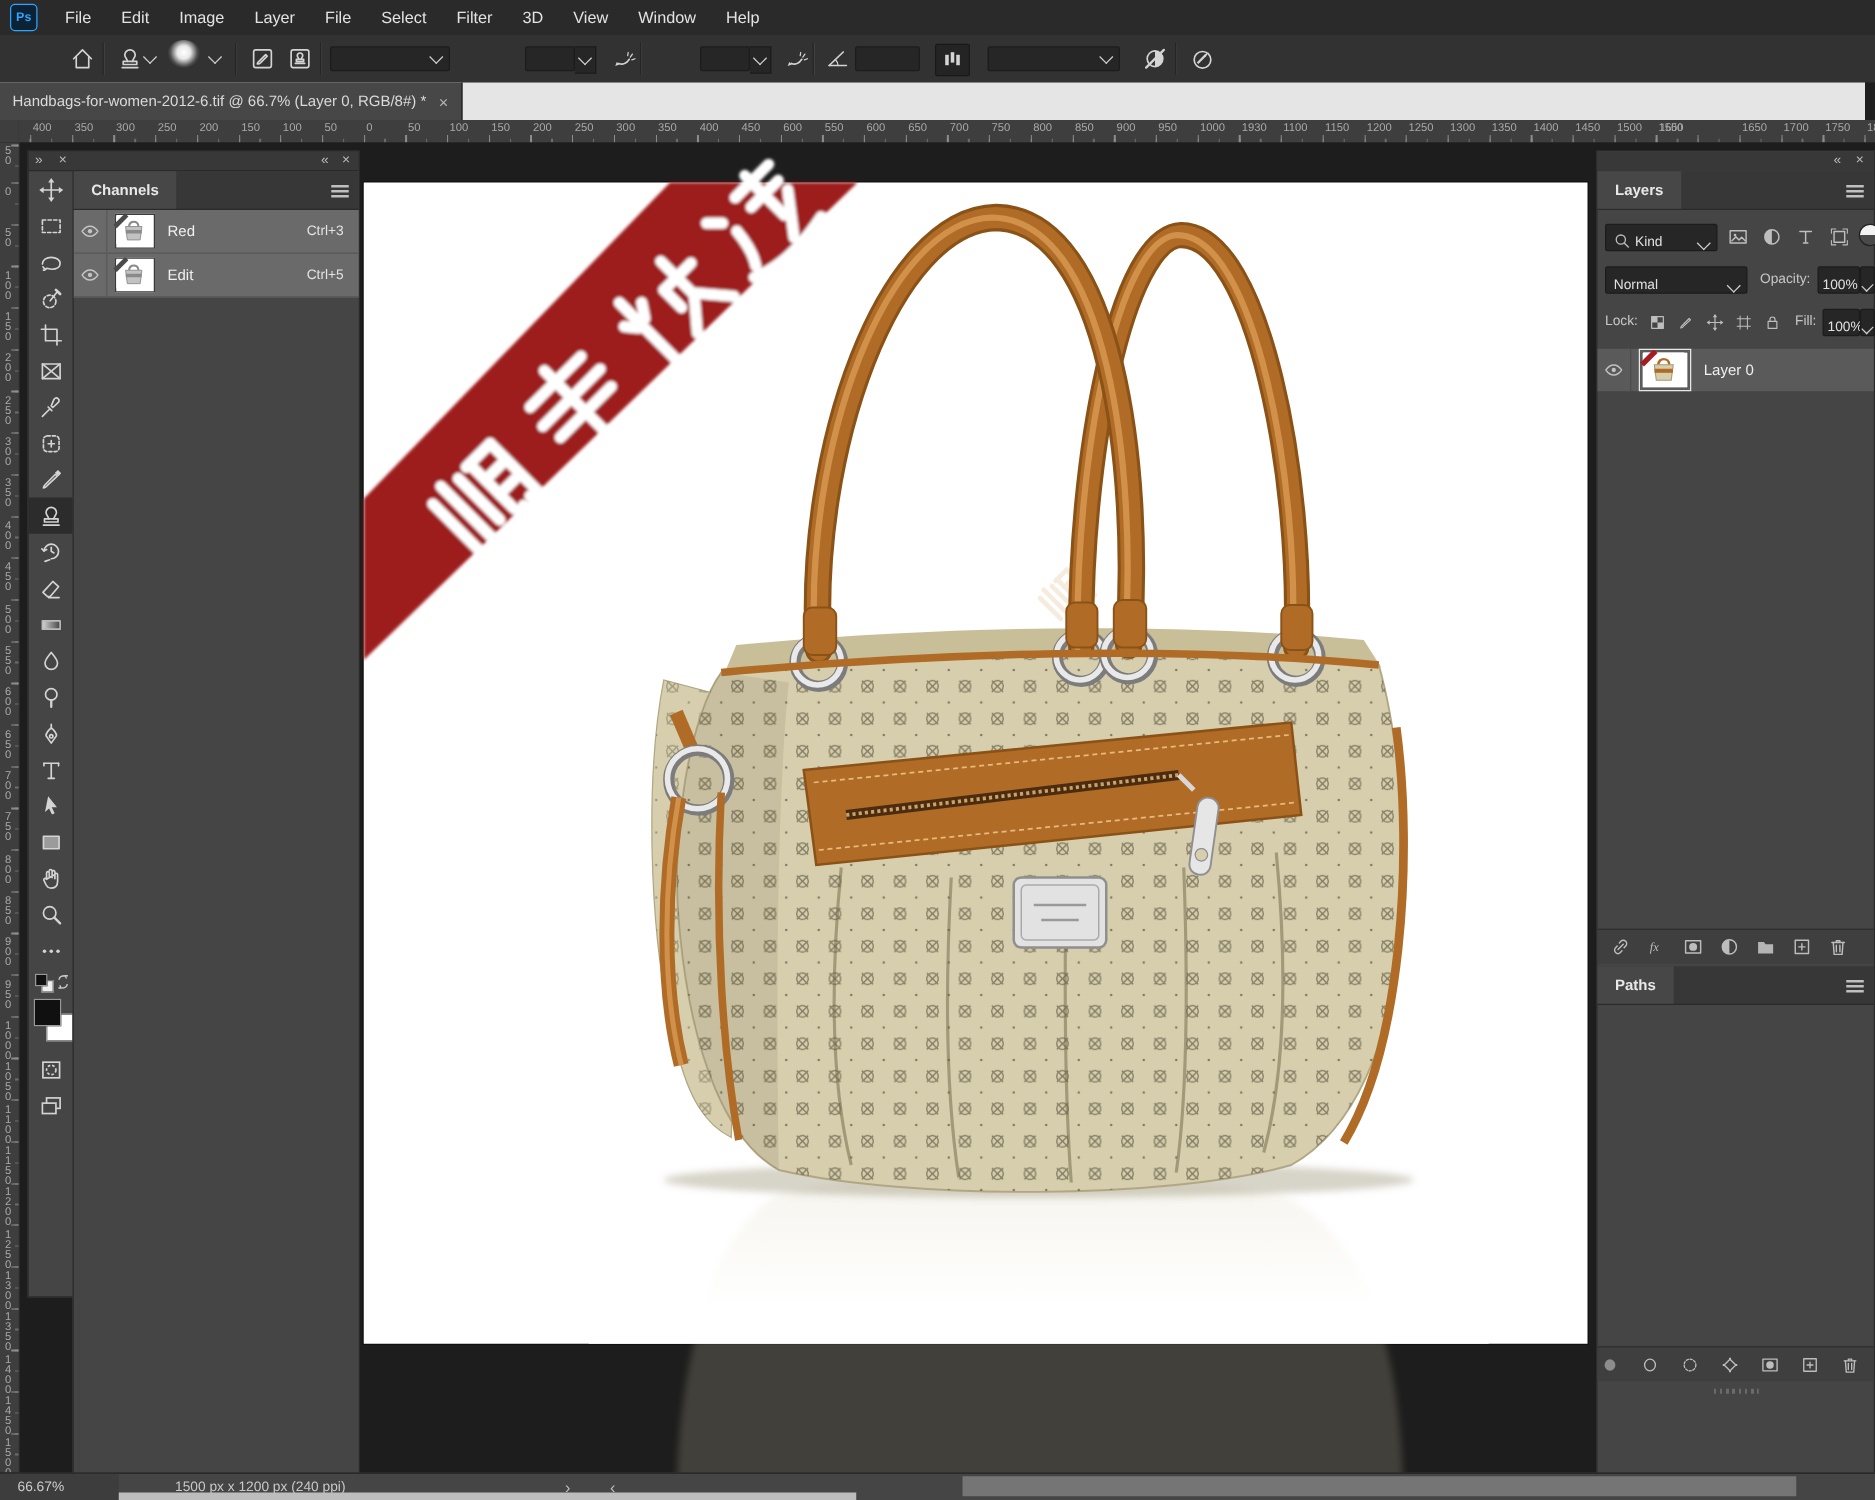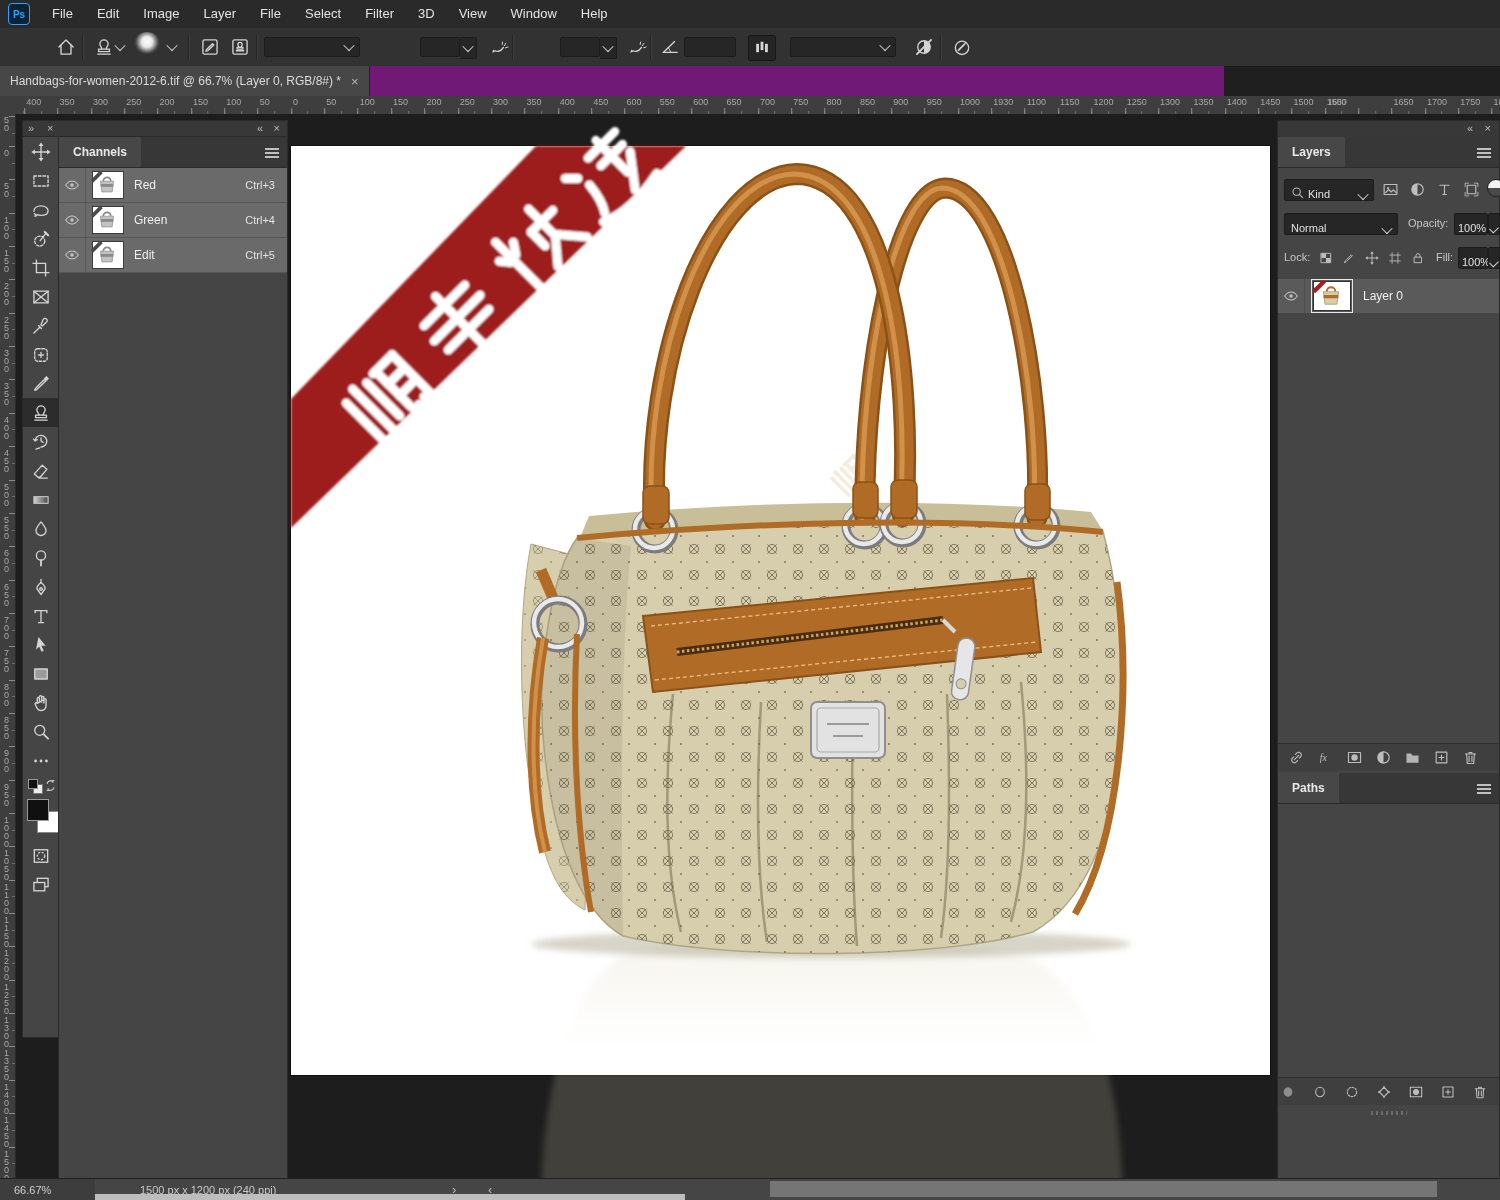--- a/index.html
+++ b/index.html
@@ -17,21 +17,21 @@
   .ob-icon{position:absolute;top:7px;width:24px;height:24px;display:flex;align-items:center;justify-content:center;}
   .well{position:absolute;top:9px;height:20px;background:#262626;border:1px solid #1c1c1c;border-radius:2px;
     font-size:11px;color:#e0e0e0;display:flex;align-items:center;padding:0 6px;box-sizing:border-box;}
   .caret{width:7px;height:7px;border-right:1.6px solid #cfcfcf;border-bottom:1.6px solid #cfcfcf;transform:rotate(45deg) translate(-1px,-1px);display:inline-block;}
   .chevbox{position:absolute;top:9px;width:16px;height:20px;background:#262626;border:1px solid #1c1c1c;border-left:none;display:flex;align-items:center;justify-content:center;}
   .ob-label{position:absolute;top:0;height:38px;line-height:38px;font-size:12px;color:#cfcfcf;}
   #ob-ball{position:absolute;top:4px;width:26px;height:22px;background:radial-gradient(circle at 50% 45%, #ffffff 0%, #e8e8e8 30%, rgba(120,120,120,.35) 62%, rgba(50,50,50,0) 75%);border-radius:50%;}
   #ob-ball-label{position:absolute;top:26px;font-size:9px;color:#cfcfcf;width:26px;text-align:center;}
   .pressed{background:#242424;border:1px solid #191919;border-radius:2px;}
   
-  #tabbar{left:0;top:66px;width:1224px;height:30px;background:#701a75;border-bottom:1px solid #1c1c1c;}
+  #tabbar{left:0;top:66px;width:1492px;height:30px;background:#e5e5e5;border-bottom:1px solid #1c1c1c;}
   #doctab{position:absolute;left:0;top:0;height:30px;background:#474747;display:flex;align-items:center;padding:0 10px;border-right:1px solid #222;}
   #doctab .title{font-size:12px;color:#dadada;white-space:nowrap;}
   #doctab .x{margin-left:10px;color:#b5b5b5;font-size:13px;}
   
   #ruler-corner{left:0;top:96px;width:15px;height:18px;background:#3e3e3e;border-right:1px solid #2a2a2a;border-bottom:1px solid #2a2a2a;}
   #hruler{left:15px;top:96px;width:1485px;height:18px;background:#3e3e3e;border-bottom:1px solid #2a2a2a;overflow:hidden;}
   #hruler .maj{position:absolute;left:0;bottom:0;width:100%;height:6px;background:repeating-linear-gradient(90deg,#8d8d8d 0 1px,transparent 1px 33.35px);background-position-x:9.2px;}
   #hruler .min{position:absolute;left:0;bottom:0;width:100%;height:3px;background:repeating-linear-gradient(90deg,#6d6d6d 0 1px,transparent 1px 16.675px);background-position-x:9.2px;}
   #hruler span{position:absolute;top:1px;font-size:9px;color:#a8a8a8;}
   #vruler{left:0;top:114px;width:15px;height:1064px;background:#3e3e3e;border-right:1px solid #2a2a2a;overflow:hidden;}
@@ -643,39 +643,20 @@
                 </svg>
               </span>
             </div>
             <div class="ch-thumb"><svg width="28" height="24" viewBox="0 0 30 24">
                 <rect width="30" height="24" fill="#fff"></rect>
                 <path d="M-1 9L9 -1" stroke="#4a4a4a" stroke-width="4"></path>
                 <path d="M11 9c0-5.5 8-5.5 8 0" stroke="#8a8a8a" stroke-width="1.8" fill="none"></path>
                 <path d="M8 9h14l-1.5 11.5h-11z" fill="#c2c2c2" stroke="#8f8f8f" stroke-width="0.8"></path>
                 <rect x="8.2" y="12" width="13.5" height="3" fill="#8a8a8a"></rect>
               </svg></div>
-            <span class="ch-name">Green</span>
-            <span class="ch-short">Ctrl+4</span>
-          </div>
-          <div class="ch-row">
-            <div class="ch-eye">
-              <span class="pbtn">
-                <svg width="16" height="16" viewBox="0 0 24 24" fill="none" stroke="#d4d4d4" stroke-width="1.6" stroke-linecap="round" stroke-linejoin="round">
-                  <path d="M2.5 12c2.8-4 6-6 9.5-6s6.7 2 9.5 6c-2.8 4-6 6-9.5 6s-6.7-2-9.5-6z"></path>
-                  <circle cx="12" cy="12" r="2.6" fill="#d4d4d4" stroke="none"></circle>
-                </svg>
-              </span>
-            </div>
-            <div class="ch-thumb"><svg width="28" height="24" viewBox="0 0 30 24">
-                <rect width="30" height="24" fill="#fff"></rect>
-                <path d="M-1 9L9 -1" stroke="#4a4a4a" stroke-width="4"></path>
-                <path d="M11 9c0-5.5 8-5.5 8 0" stroke="#8a8a8a" stroke-width="1.8" fill="none"></path>
-                <path d="M8 9h14l-1.5 11.5h-11z" fill="#c2c2c2" stroke="#8f8f8f" stroke-width="0.8"></path>
-                <rect x="8.2" y="12" width="13.5" height="3" fill="#8a8a8a"></rect>
-              </svg></div>
             <span class="ch-name">Edit</span>
             <span class="ch-short">Ctrl+5</span>
           </div>
         </div>
       <div class="panel-btnbar" style="bottom: 6px; justify-content: center; gap: 16px;" id="ch-btns">
           <span class="pbtn">
             <svg width="17" height="17" viewBox="0 0 24 24" fill="none" stroke="#d4d4d4" stroke-width="1.6" stroke-linecap="round" stroke-linejoin="round">
               <circle cx="12" cy="12" r="7" stroke-dasharray="2.6 2"></circle>
             </svg>
           </span>

